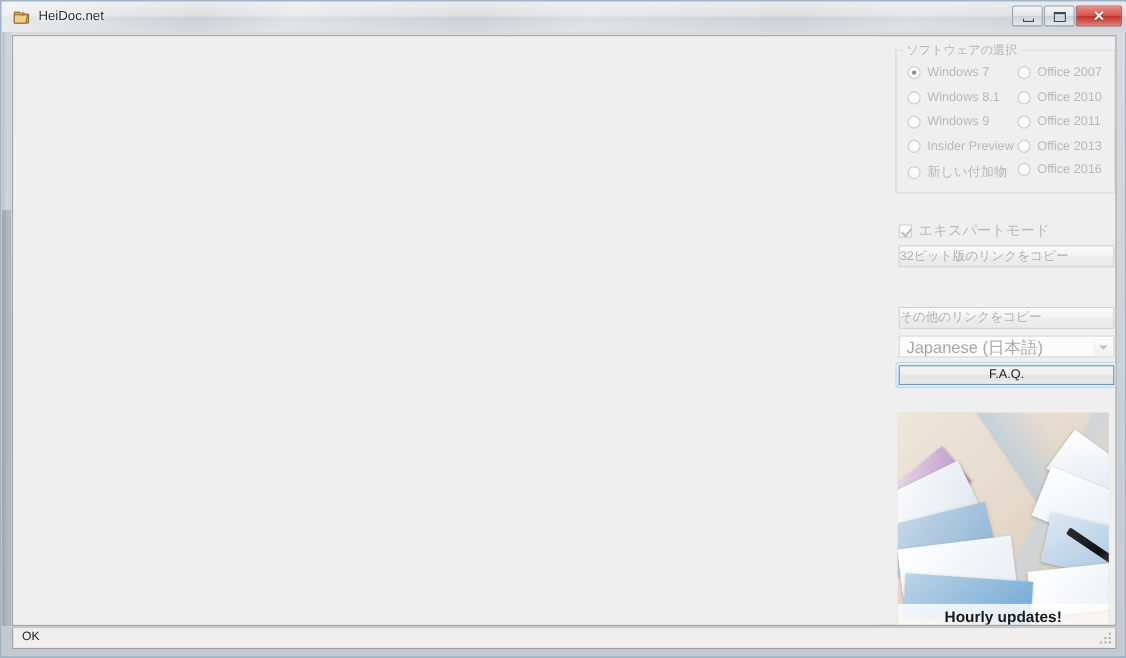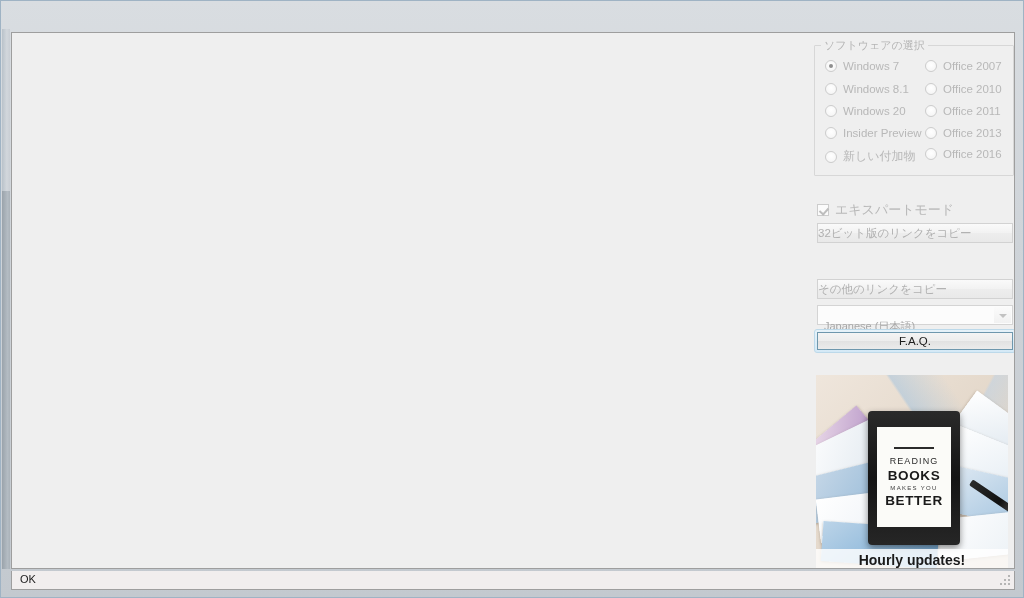--- a/index.html
+++ b/index.html
@@ -237,22 +237,22 @@
   #lang-combo {
     position: absolute;
     left: 15px; top: 272px;
     width: 196px; height: 20px;
     box-sizing: border-box;
     border: 1px solid #d4d4d4;
     background: #fcfcfc;
   }
   #lang-value {
     position: absolute;
-    left: 6px; top: 13px;
-    font-size: 11px;
+    left: 6px; top: 1px;
+    font-size: 15px;
     color: #a8a8a8;
     white-space: nowrap;
   }
   #lang-arrow {
     position: absolute;
     right: 1px; top: 1px;
     width: 17px; height: 16px;
     background: linear-gradient(to bottom, #fbfbfb 0%, #f1f1f1 100%);
   }
   #lang-arrow::after {
@@ -403,20 +403,40 @@
     position: absolute;
     right: 2px; top: 2px;
     width: 14px; height: 14px;
   }
 </style>
 </head>
 <body>
 
 <div id="window">
 
+  <div id="titlebar">
+    <div id="app-icon">
+      <svg width="17" height="17" viewBox="0 0 17 17">
+        <path d="M2 4 h5 l1.4 1.8 H15 v8.2 H2 Z" fill="#d9a441" stroke="#8a6420" stroke-width="0.9"></path>
+        <path d="M2 6.5 h12 l-1.6 7.5 H2 Z" fill="#f0cf8a" stroke="#8a6420" stroke-width="0.8"></path>
+        <path d="M9 3.2 l3.4 2.4 -3.4 2.4 z" fill="#b9833a"></path>
+      </svg>
+    </div>
+    <div id="title-text">HeiDoc.net</div>
+
+    <div class="winbtn" id="btn-min">
+      <span class="glyph-min"></span>
+    </div>
+    <div class="winbtn" id="btn-max">
+      <span class="glyph-max"></span>
+    </div>
+    <div class="winbtn" id="btn-close">
+      <span class="glyph-close">✕</span>
+    </div>
+  </div>
 
   <div id="left-edge"></div>
   <div id="left-edge-dark"></div>
 
   <div id="client">
 
     <div id="main-panel"></div>
 
     <div id="right-col">
 
@@ -426,21 +446,21 @@
         <div class="radio-row" style="left:10px; top:14px;text-align:center;">
           <span class="radio-circle checked"></span>
           <span class="radio-label">Windows 7</span>
         </div>
         <div class="radio-row" style="left:10px; top:37px;">
           <span class="radio-circle"></span>
           <span class="radio-label">Windows 8.1</span>
         </div>
         <div class="radio-row" style="left:10px; top:59px;">
           <span class="radio-circle"></span>
-          <span class="radio-label">Windows 20</span>
+          <span class="radio-label">Windows 9</span>
         </div>
         <div class="radio-row" style="left:10px; top:81px;">
           <span class="radio-circle"></span>
           <span class="radio-label">Insider Preview</span>
         </div>
         <div class="radio-row" style="left:10px; top:102px;">
           <span class="radio-circle"></span>
           <span class="radio-label jp">新しい付加物</span>
         </div>
 
@@ -489,29 +509,20 @@
         <div class="paper" id="p1"></div>
         <div class="paper" id="p9"></div>
         <div class="paper" id="p6"></div>
         <div class="paper" id="p2"></div>
         <div class="paper" id="p7"></div>
         <div class="paper" id="p3"></div>
         <div class="paper" id="p8"></div>
         <div class="paper" id="p4"></div>
         <div class="pen"></div>
 
-        <div id="kindle">
-          <div id="kindle-screen">
-            <div id="k-rule"></div>
-            <div class="k-line1">READING</div>
-            <div class="k-line2">BOOKS</div>
-            <div class="k-line3">MAKES YOU</div>
-            <div class="k-line4">BETTER</div>
-          </div>
-        </div>
 
         <div id="ad-footer">Hourly updates!</div>
       </div>
 
     </div>
   </div>
 
   <div id="statusbar">
     <span id="status-text">OK</span>
     <span id="status-grip">

